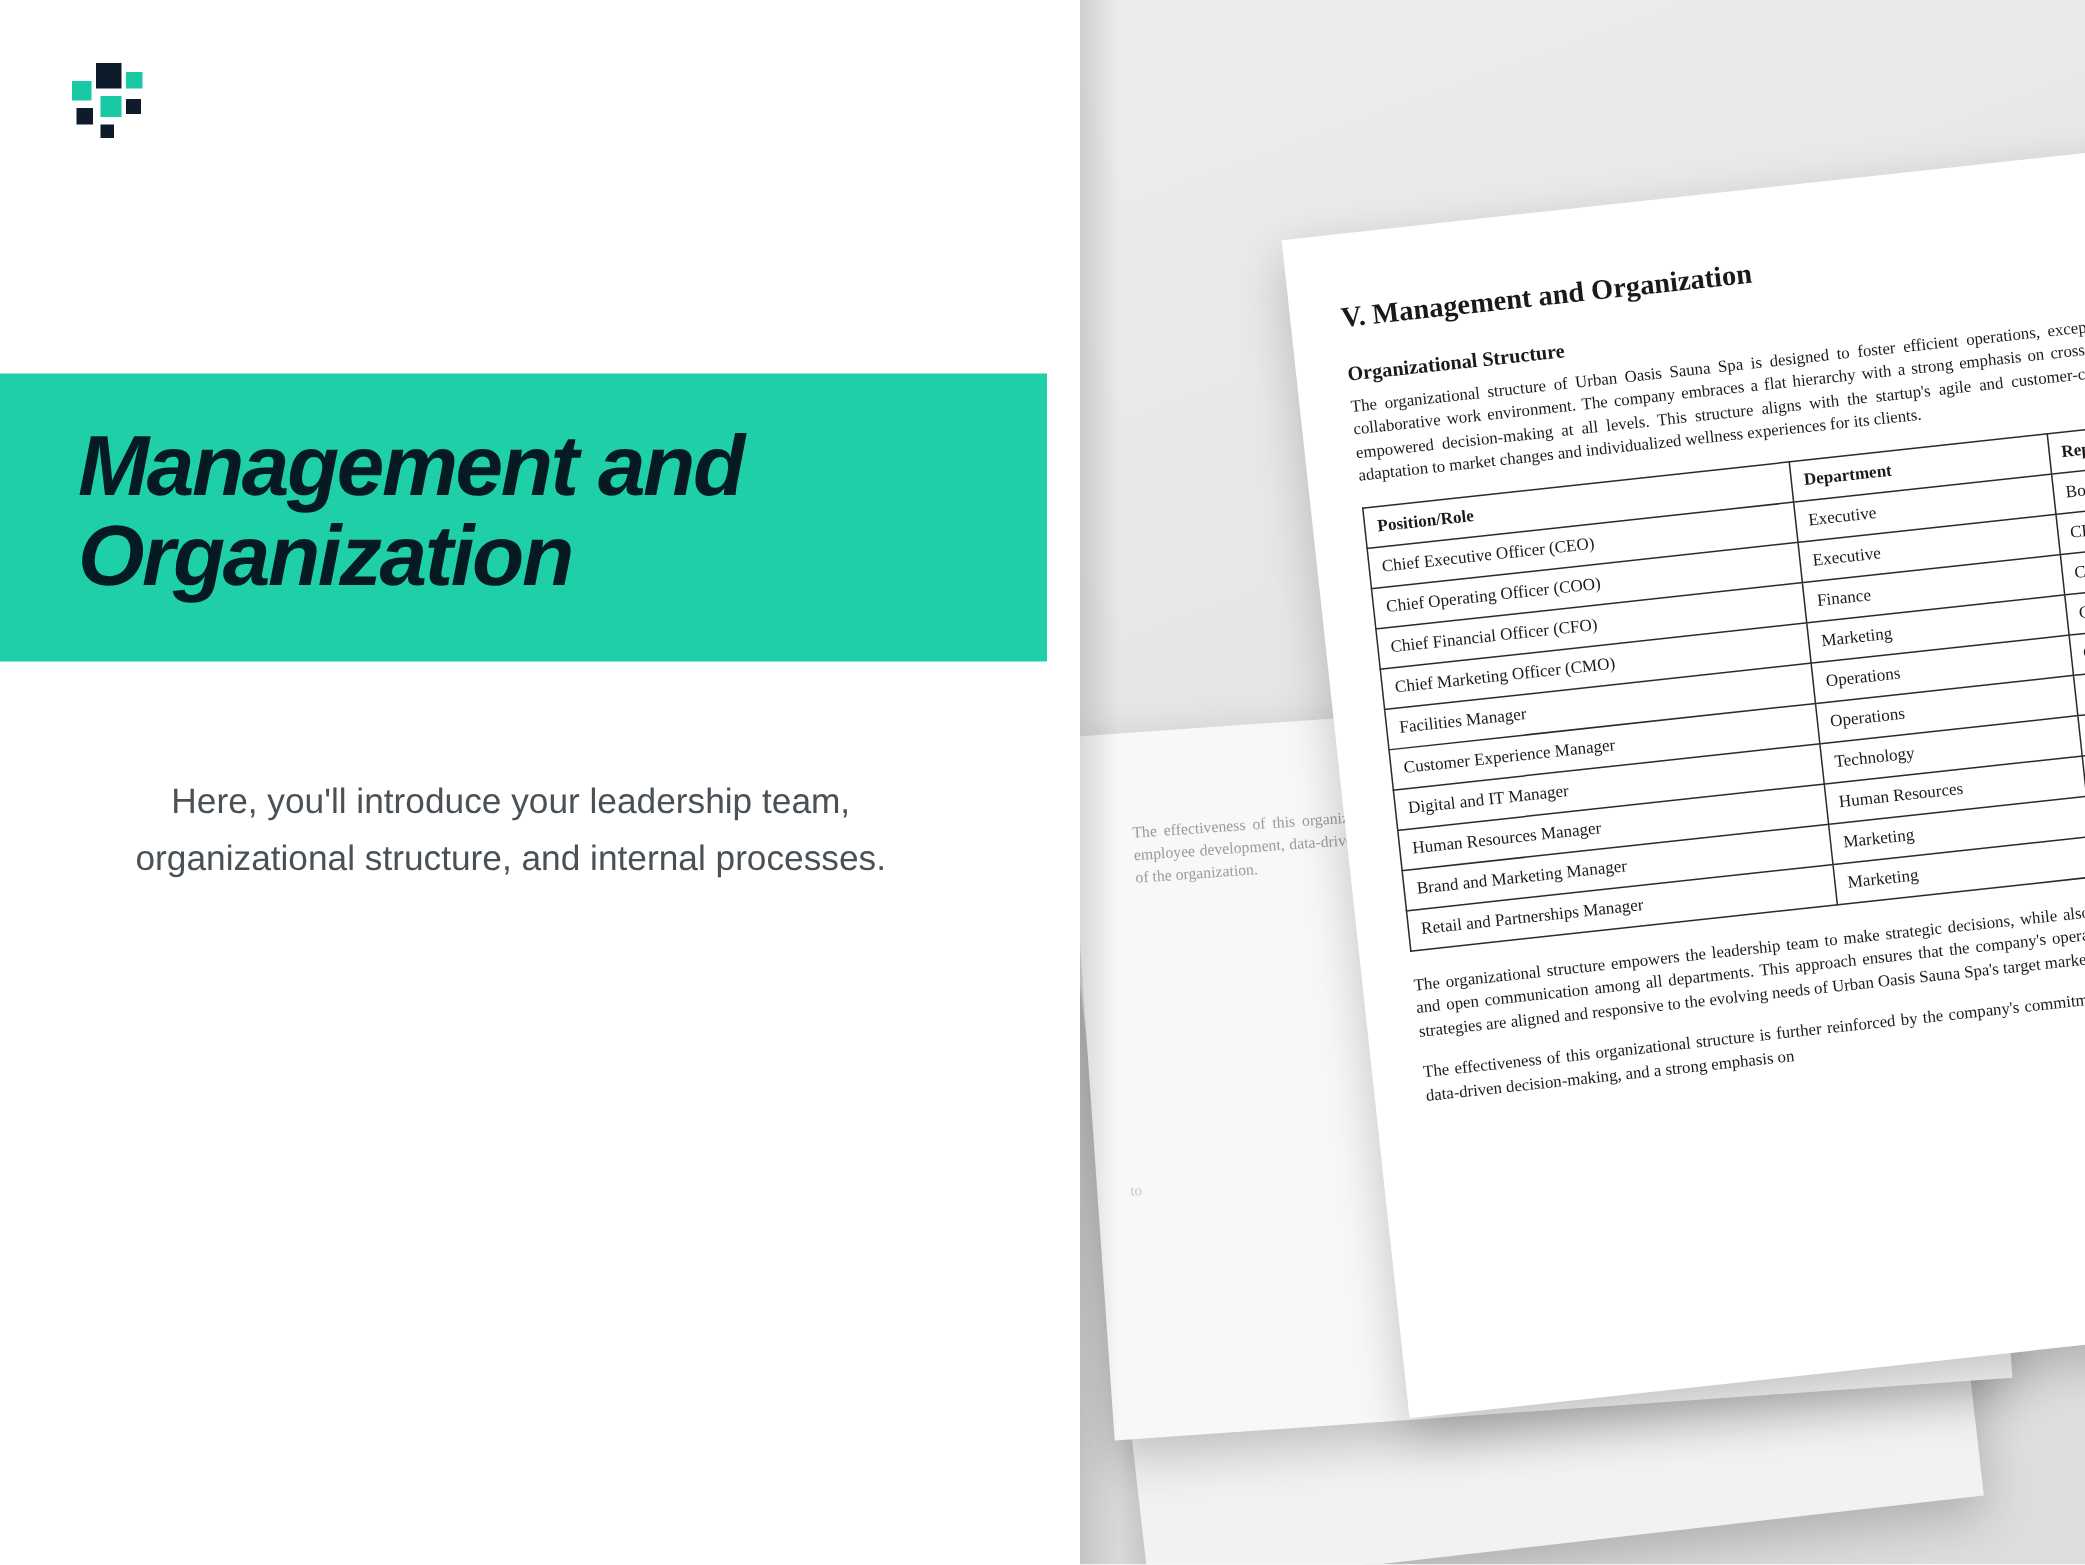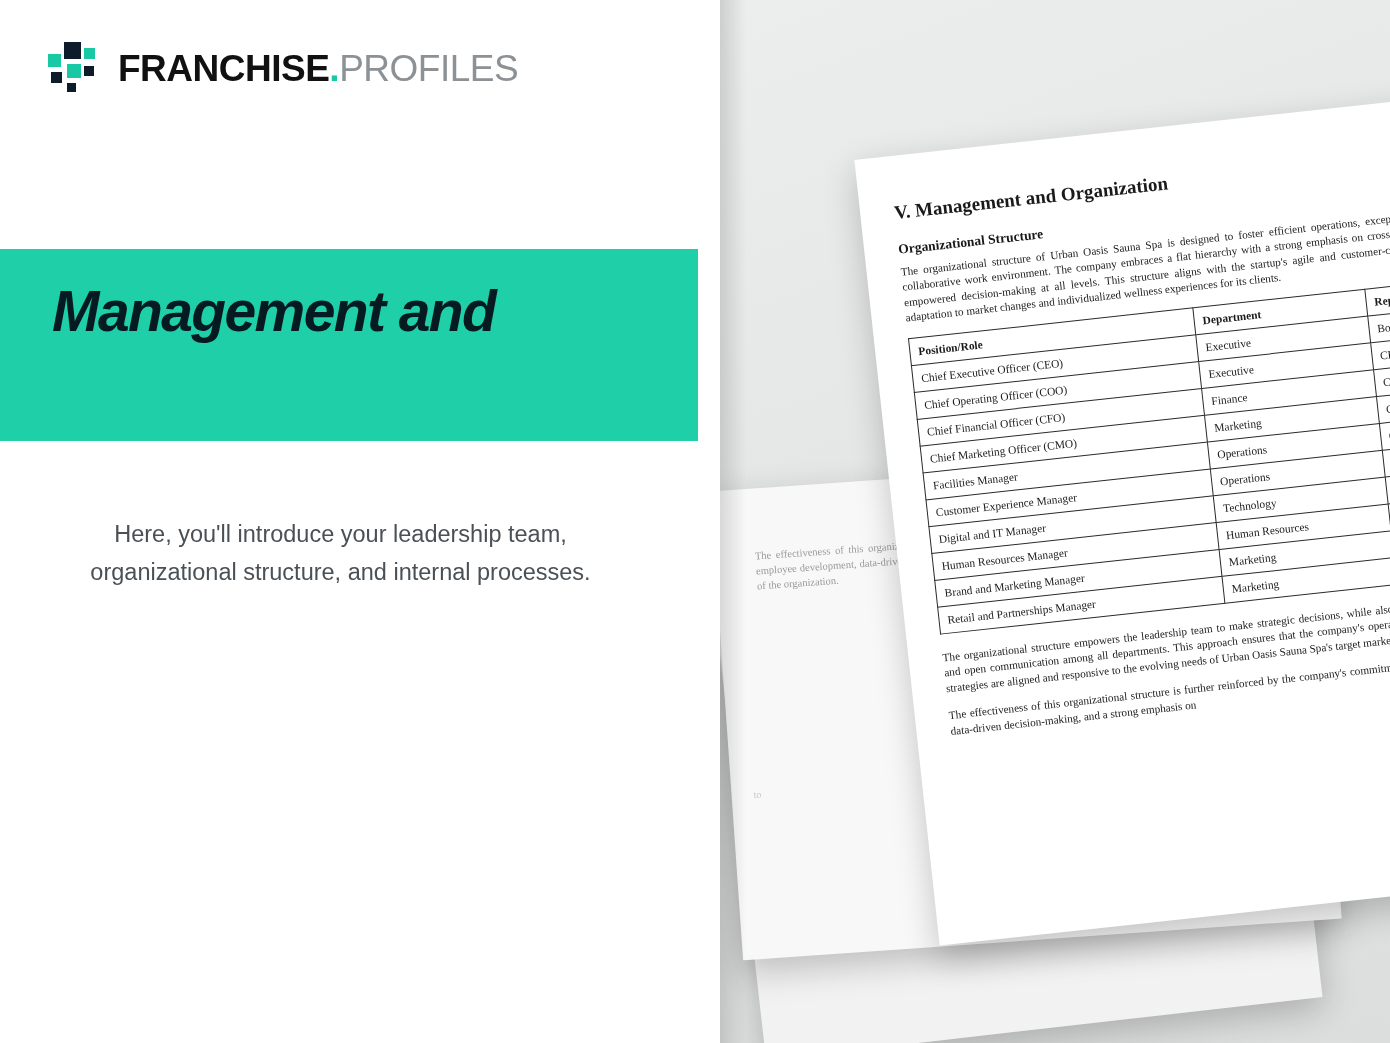--- a/index.html
+++ b/index.html
@@ -343,26 +343,23 @@
   <div class="logo">
     <div class="logo-mark">
       <span class="sq sq1"></span>
       <span class="sq sq2"></span>
       <span class="sq sq3"></span>
       <span class="sq sq4"></span>
       <span class="sq sq5"></span>
       <span class="sq sq6"></span>
       <span class="sq sq7"></span>
     </div>
-    <div class="logo-text">
-      <span class="logo-strong">FRANCHISE</span><span class="logo-dot">.</span><span class="logo-light">PROFILES</span>
-    </div>
   </div>
 
   <div class="title-band">
-    <h1><span>Management and</span><br></h1>
+    <h1><span>Management and</span><br><span>Organization</span></h1>
   </div>
 
   <div class="body-copy">
     <p>Here, you'll introduce your leadership team, organizational structure, and internal processes.</p>
   </div>
 
 </div>
 
 </body></html>

